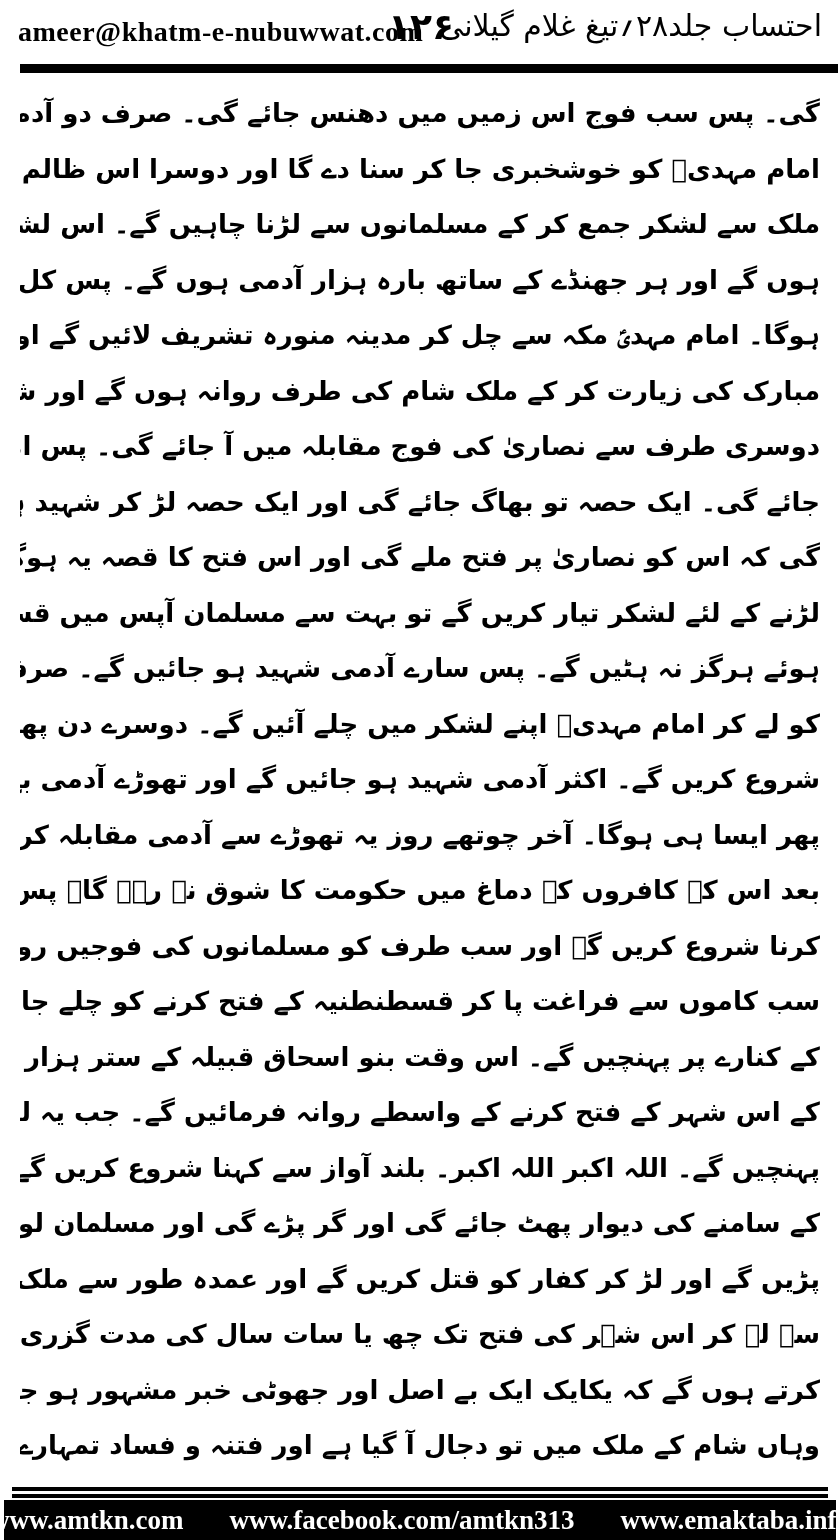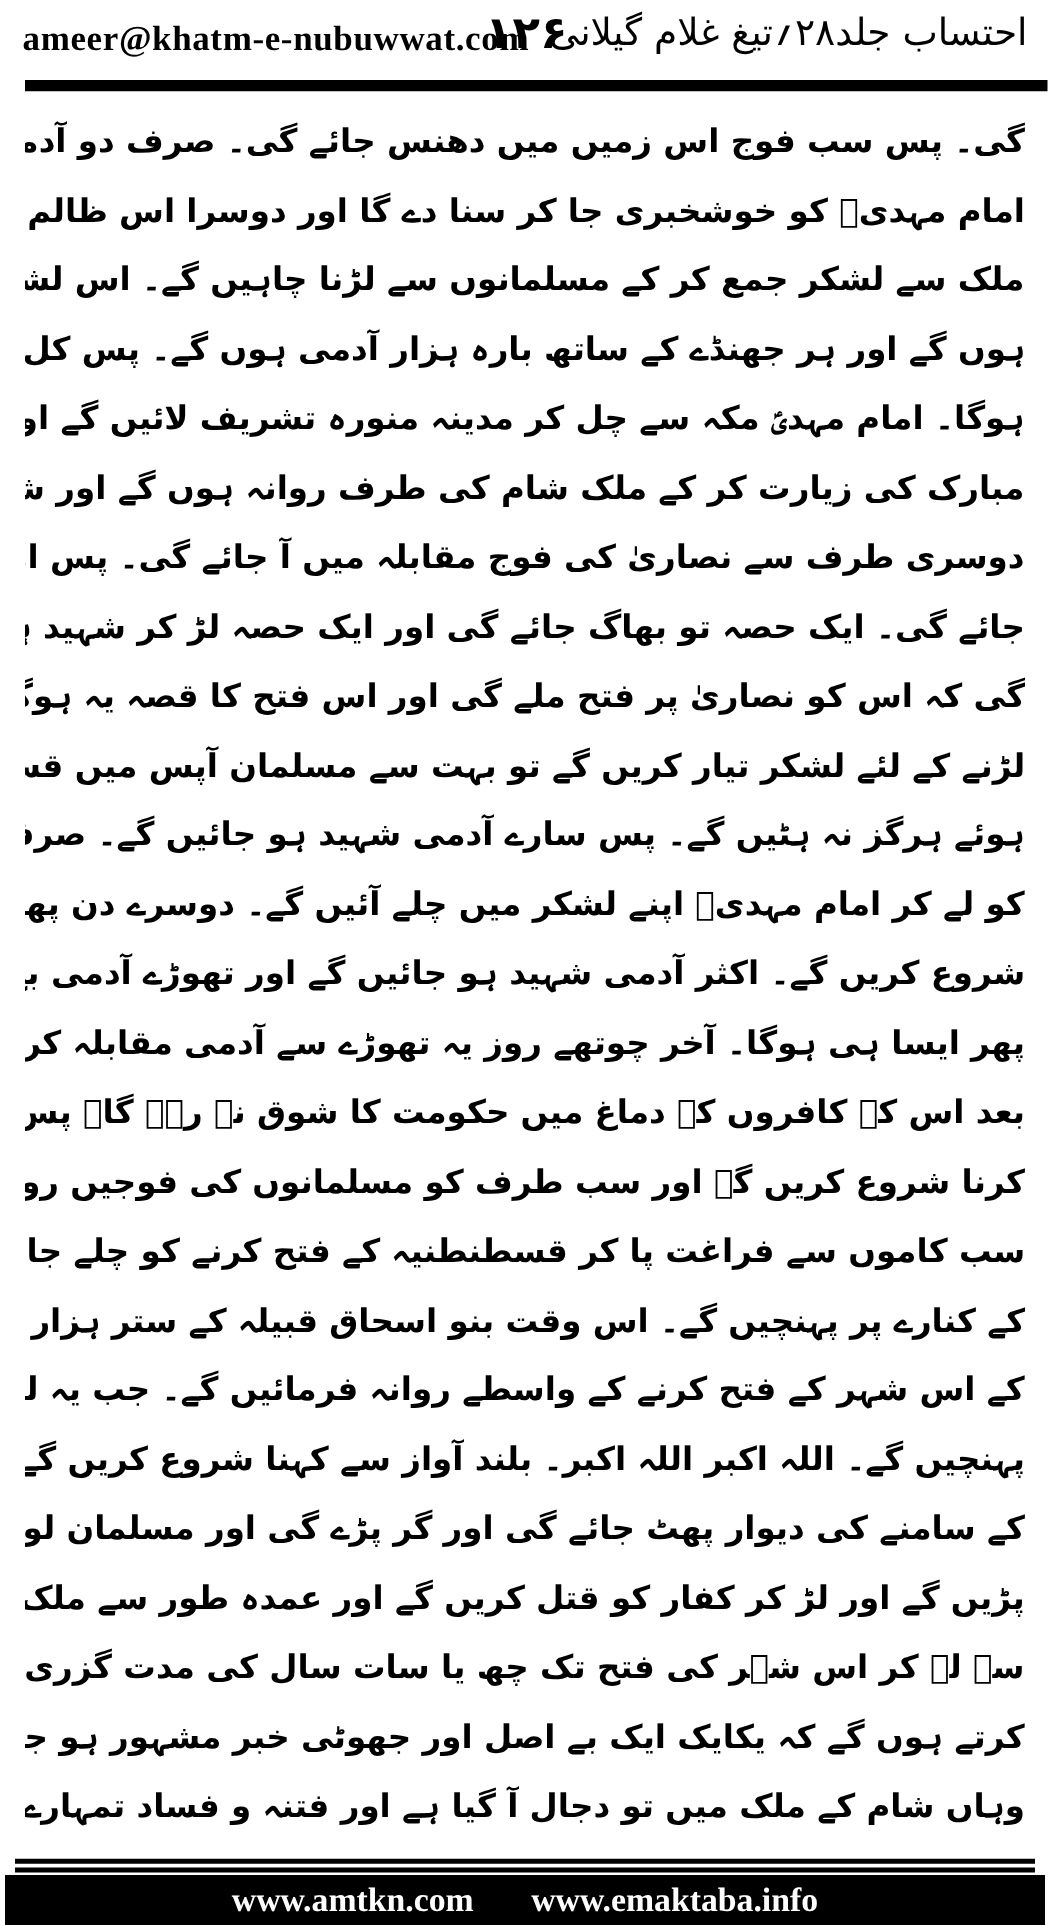--- a/index.html
+++ b/index.html
@@ -148,14 +148,15 @@
   <div class="body-line">پڑیں گے اور لڑ کر کفار کو قتل کریں گے اور عمدہ طور سے ملک کا انتظام کریں گے اور ابتدائے بیعت</div>
   <div class="body-line">سے لے کر اس شہر کی فتح تک چھ یا سات سال کی مدت گزری ہوگی کہ امام مہدیؑ اس طرف انتظام</div>
   <div class="body-line">کرتے ہوں گے کہ یکایک ایک بے اصل اور جھوٹی خبر مشہور ہو جائے گی کہ یہاں کیا بیٹھے ہو۔</div>
   <div class="body-line">وہاں شام کے ملک میں تو دجال آ گیا ہے اور فتنہ و فساد تمہارے خاندان میں کر رکھا ہے۔ اس خبر</div>
 </div>
 
 <div class="footer-double-rule"></div>
 
 <div class="footer-bar">
   <span class="footer-link">www.amtkn.com</span>
+  <span class="footer-link">www.facebook.com/amtkn313</span>
   <span class="footer-link">www.emaktaba.info</span>
 </div>
 
 </body></html>

